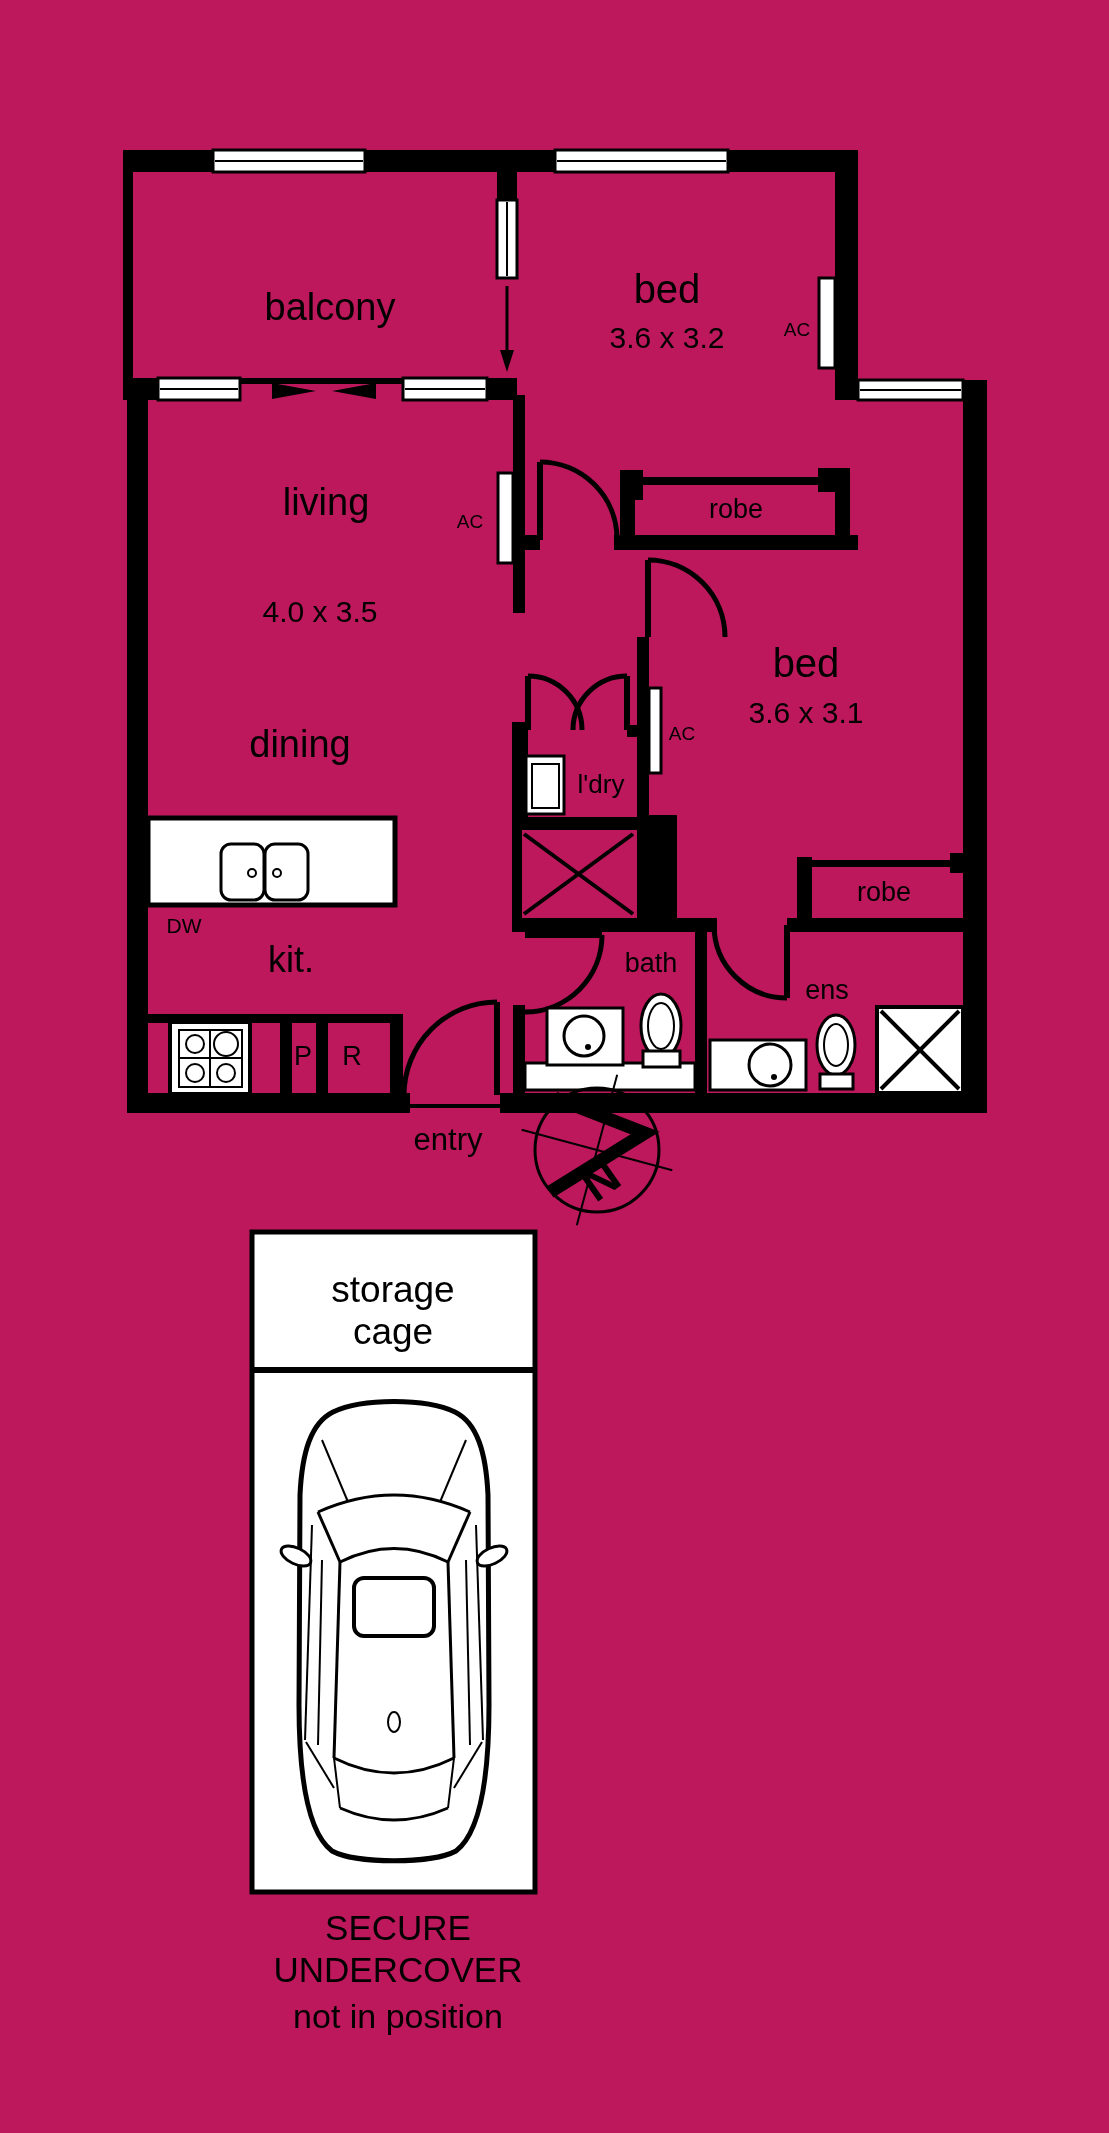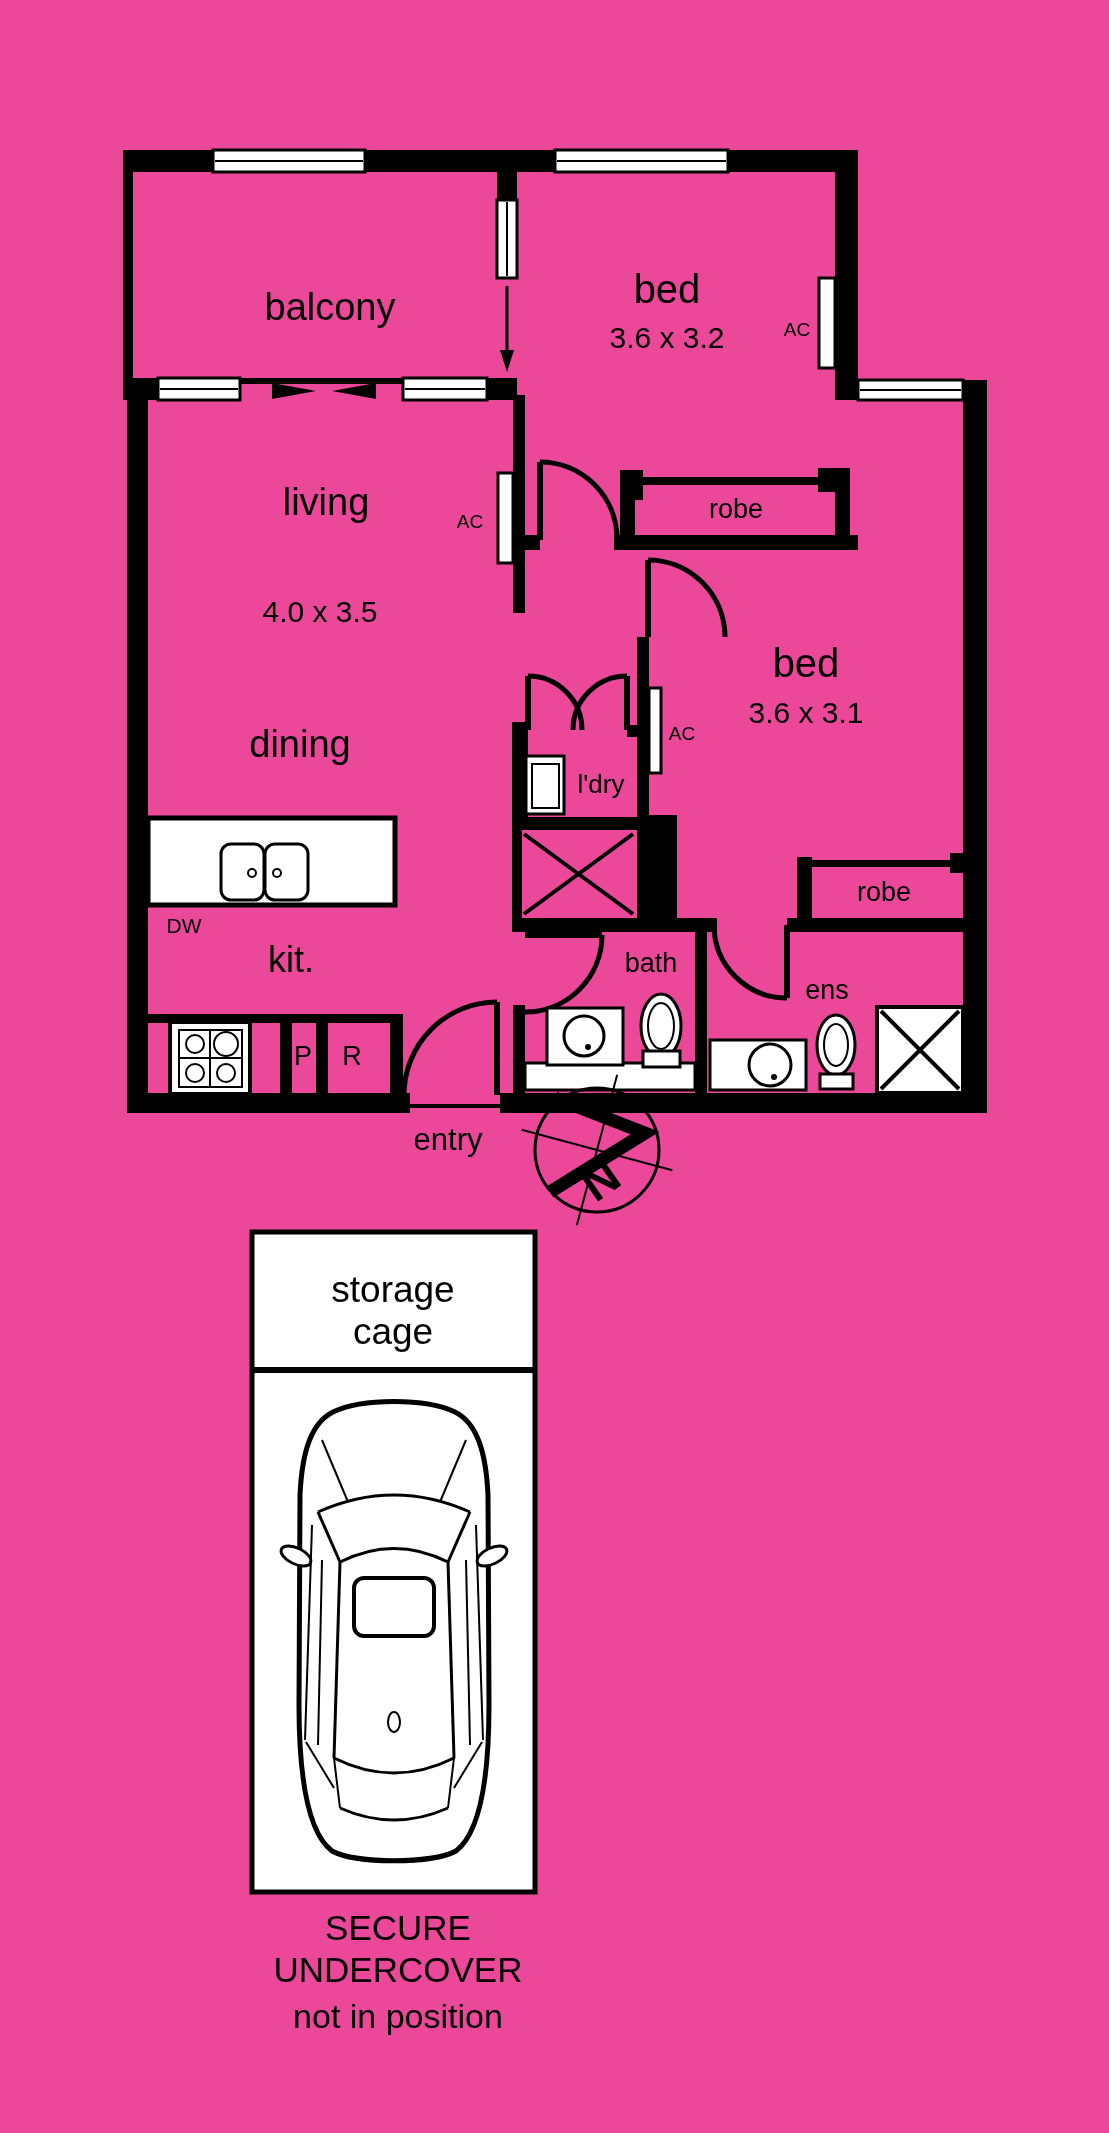--- a/index.html
+++ b/index.html
@@ -1,16 +1,16 @@
 <!DOCTYPE html>
 <html><head>
 <meta charset="utf-8">
 <style>
   html,body{margin:0;padding:0;background:#ffffff;}
-  .page{position:relative;width:1109px;height:2133px;background:#ec4899;}
+  .page{position:relative;width:1109px;height:2133px;background:#be185d;}
   svg{display:block;}
   .w{fill:#000;}
   .win{fill:#fff;stroke:#000;stroke-width:3;}
   .winline{stroke:#000;stroke-width:2;fill:none;}
   .doorarc{stroke:#000;stroke-width:5;fill:none;}
   .leaf{stroke:#000;stroke-width:6;fill:none;}
   .fix{fill:#fff;stroke:#000;stroke-width:3;}
   .fix2{fill:none;stroke:#000;stroke-width:2;}
   .xline{stroke:#000;stroke-width:4;fill:none;}
   .lbl{font-family:"Liberation Sans","DejaVu Sans",sans-serif;fill:#000;text-anchor:middle;}

